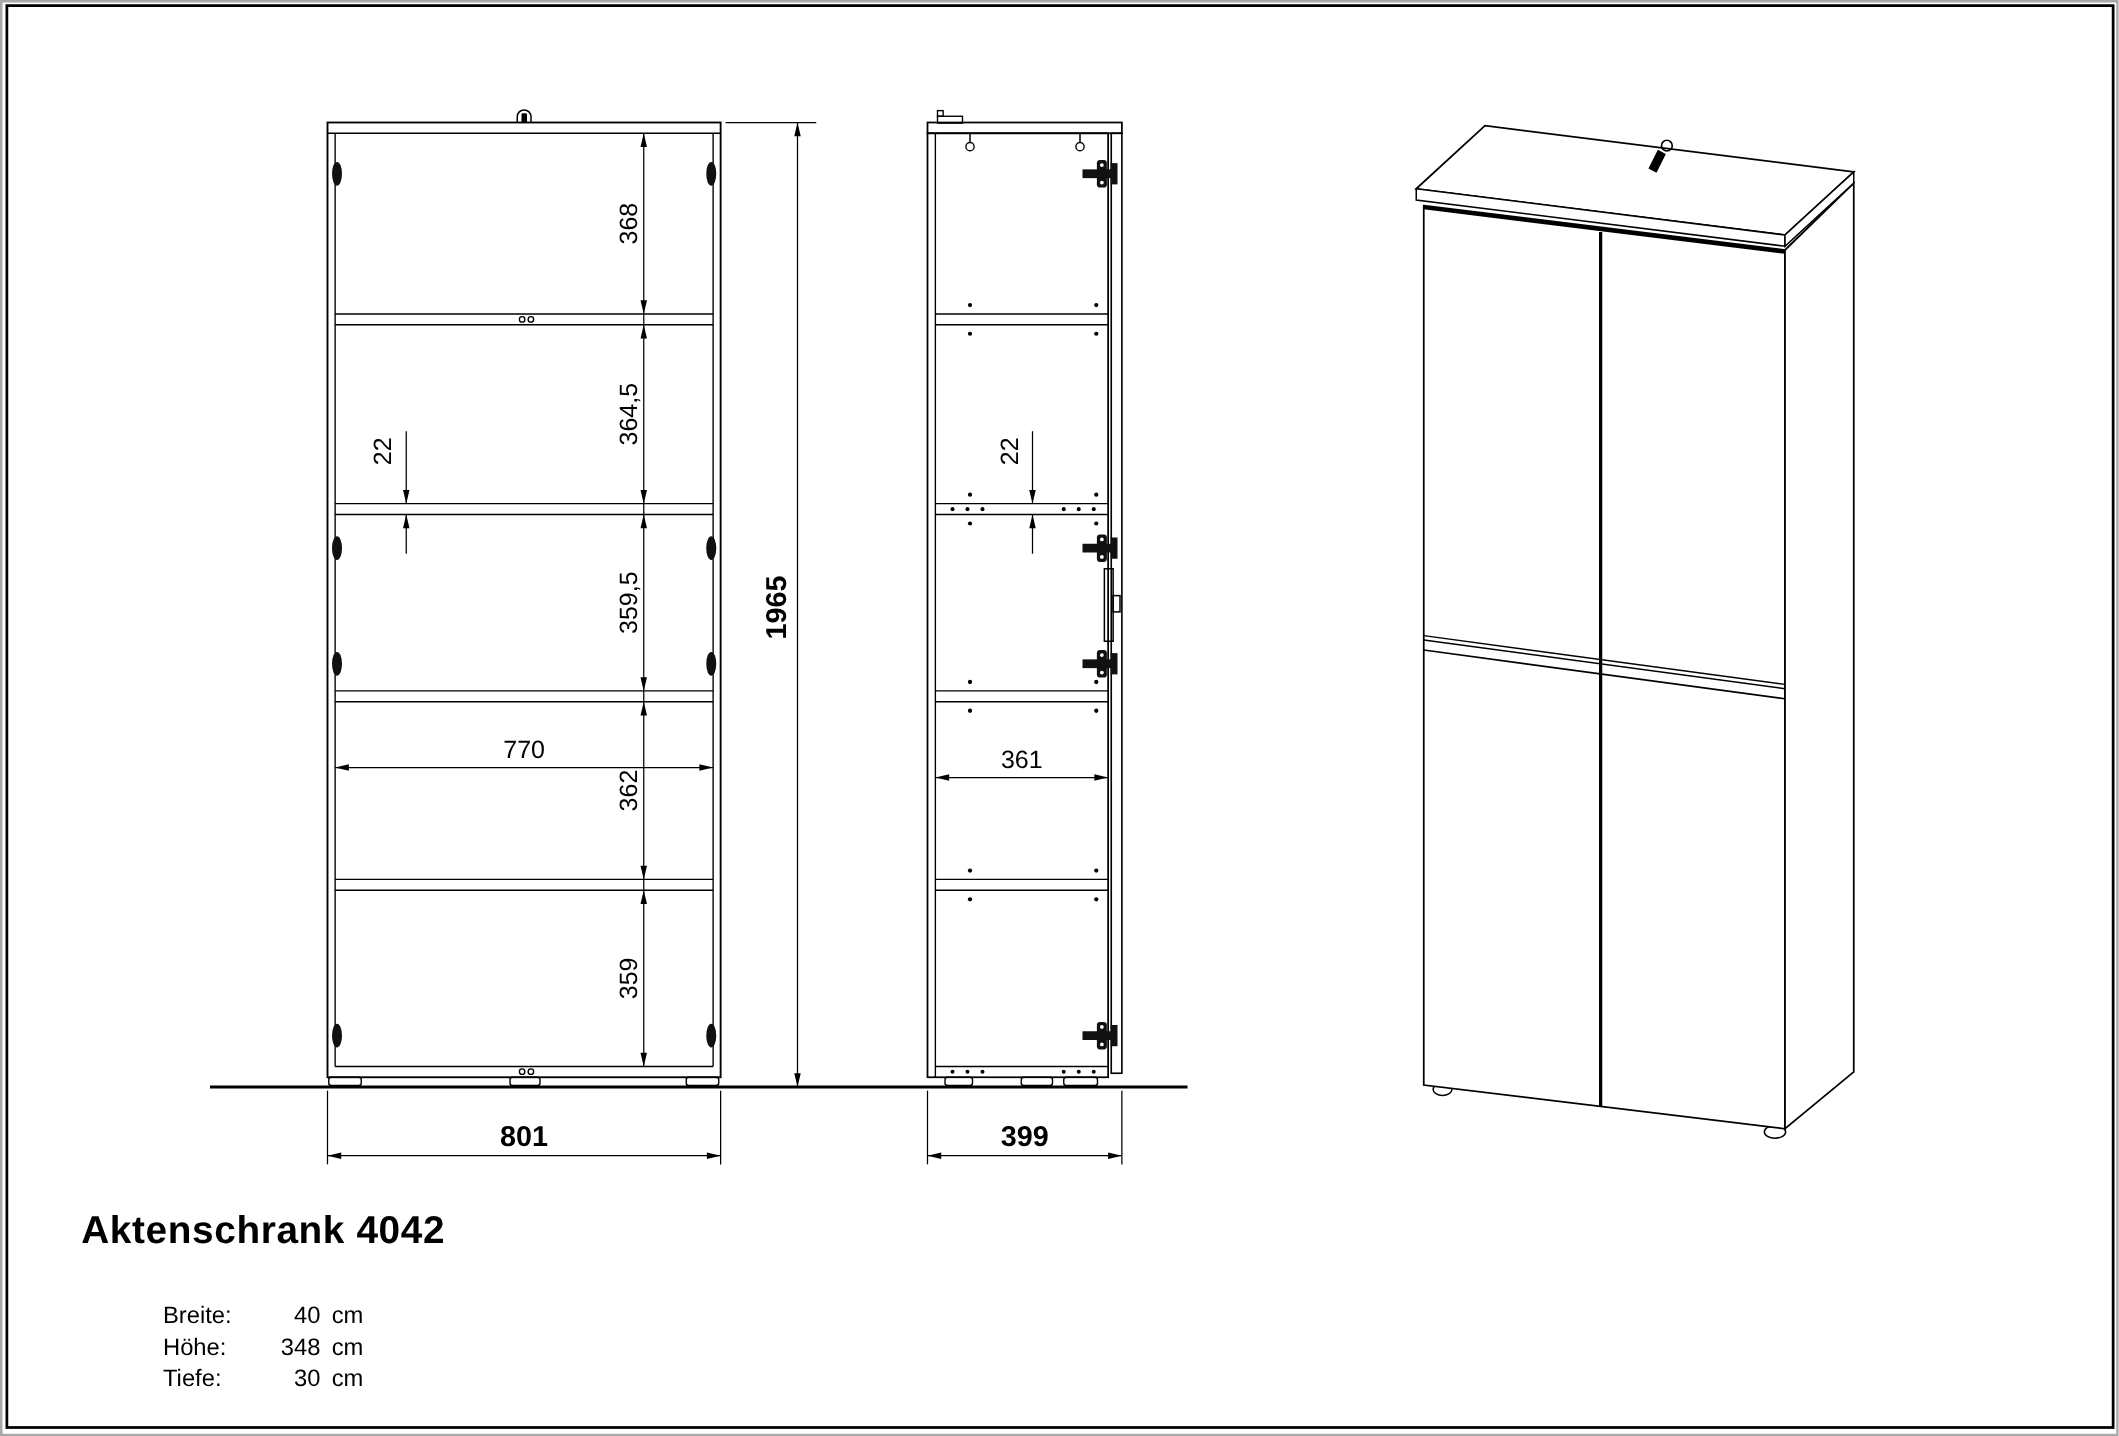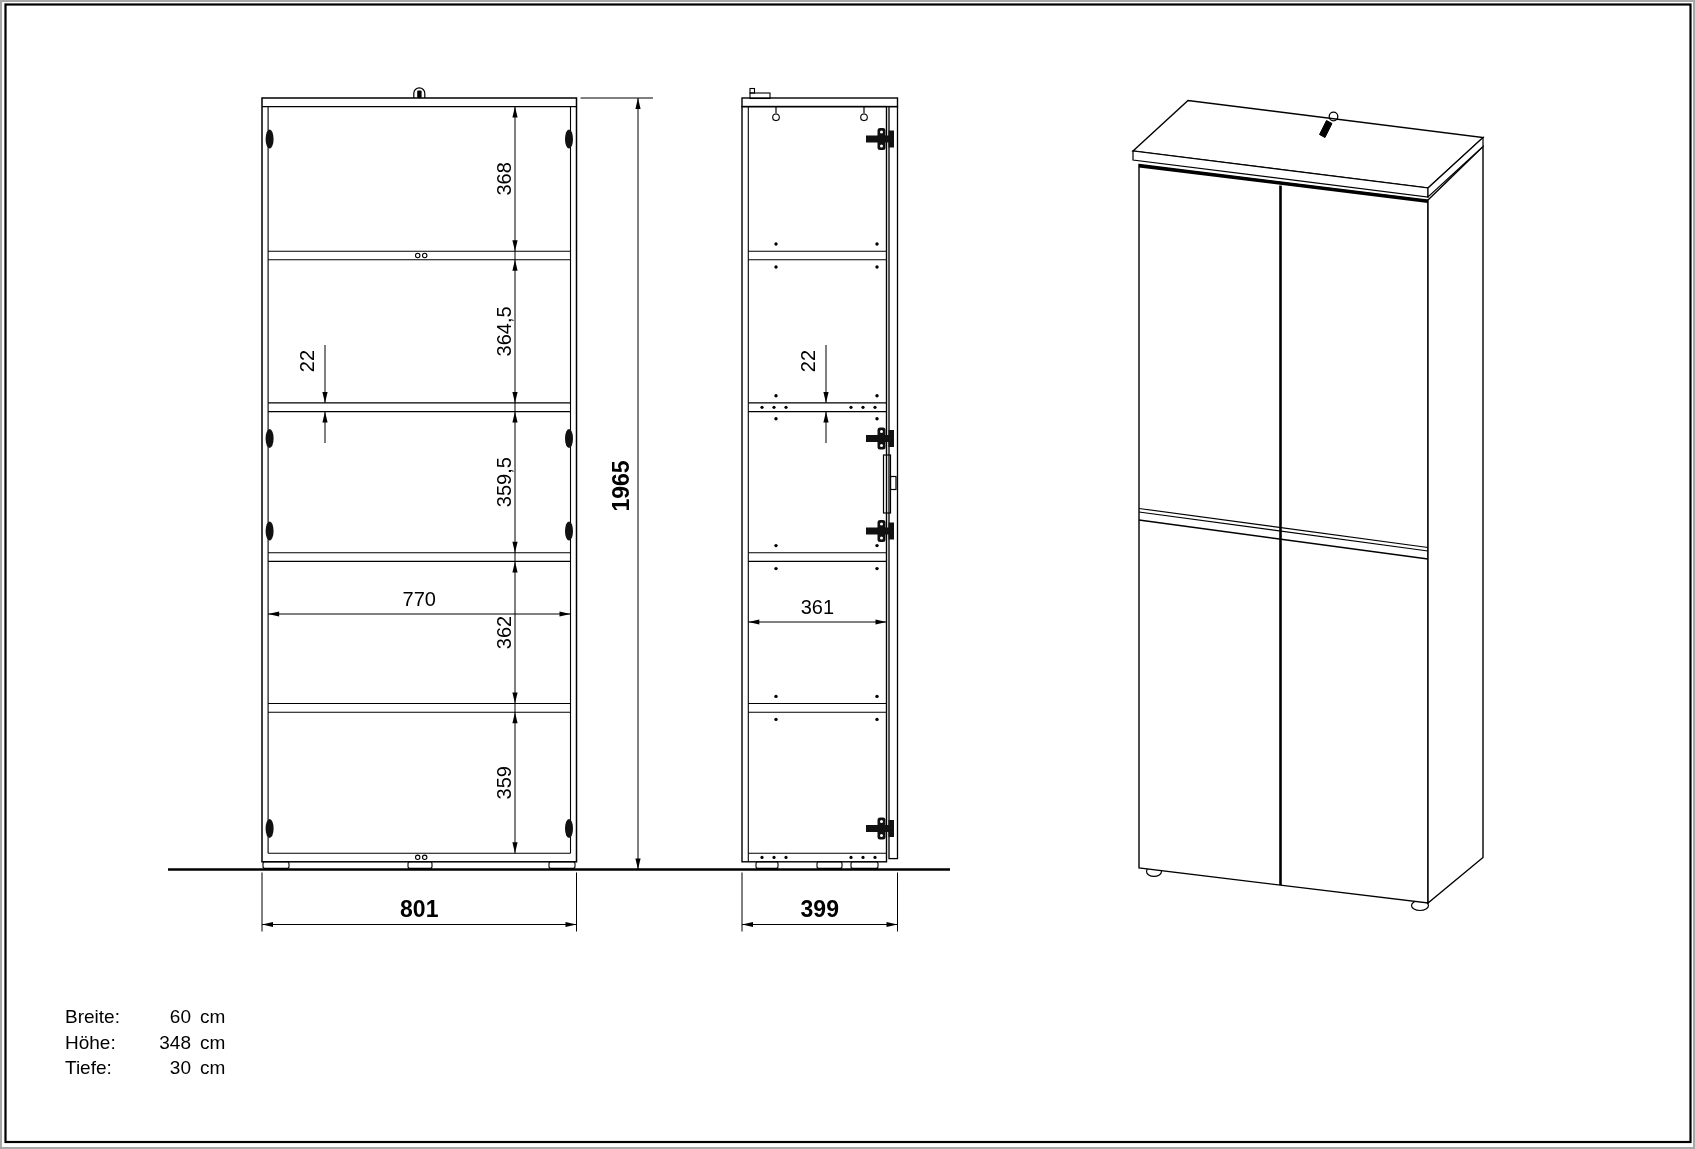--- a/index.html
+++ b/index.html
@@ -2,21 +2,21 @@
 <html><head>
 <meta charset="utf-8">
 <style>
   html,body{margin:0;padding:0;background:#ffffff;}
   body{width:1695px;height:1149px;position:relative;overflow:hidden;
        font-family:"Liberation Sans", sans-serif;}
   #drawing{position:absolute;left:0;top:0;}
   .titleblock{position:absolute;left:65px;top:966px;color:#000;}
   .tb-title{font-size:31px;font-weight:bold;letter-spacing:0.5px;}
   .tb-specs{margin-top:38px;font-size:19px;line-height:25.5px;}
-  .spec-row{display:flex;}
+  .spec-row{display:flex;justify-content:center;}
   .spec-label{display:inline-block;width:58px;}
   .spec-value{display:inline-block;width:68px;text-align:right;}
   .spec-unit{display:inline-block;margin-left:9px;}
   svg text{fill:#000;}
 </style>
 </head>
 <body>
 
 <svg id="drawing" width="1695" height="1149" viewBox="0 0 1695 1149">
     <g>
@@ -200,24 +200,25 @@
       <line x1="1280.5" y1="185.5" x2="1280.5" y2="885" stroke="#000" stroke-width="2.6"></line>
       <line x1="1139" y1="508.5" x2="1428" y2="547.5" stroke="#000" stroke-width="1.2"></line>
       <line x1="1139" y1="512" x2="1428" y2="551" stroke="#000" stroke-width="1.2"></line>
       <line x1="1139" y1="520" x2="1428" y2="559" stroke="#000" stroke-width="1.4"></line>
       <circle cx="1333.5" cy="116.5" r="4.3" fill="none" stroke="#000" stroke-width="1.3"></circle>
       <polygon points="1319.5,134.5 1326.5,120.5 1332,123.5 1325,137.5" fill="#000" stroke="#000" stroke-width="1" stroke-linejoin="miter"></polygon>
     </g>
   </svg>
 
 <div class="titleblock">
+  <div class="tb-title">Aktenschrank 4042</div>
   <div class="tb-specs">
     <div class="spec-row">
       <span class="spec-label">Breite:</span>
-      <span class="spec-value">60</span>
+      <span class="spec-value">40</span>
       <span class="spec-unit">cm</span>
     </div>
     <div class="spec-row">
       <span class="spec-label">Höhe:</span>
       <span class="spec-value">348</span>
       <span class="spec-unit">cm</span>
     </div>
     <div class="spec-row">
       <span class="spec-label">Tiefe:</span>
       <span class="spec-value">30</span>

